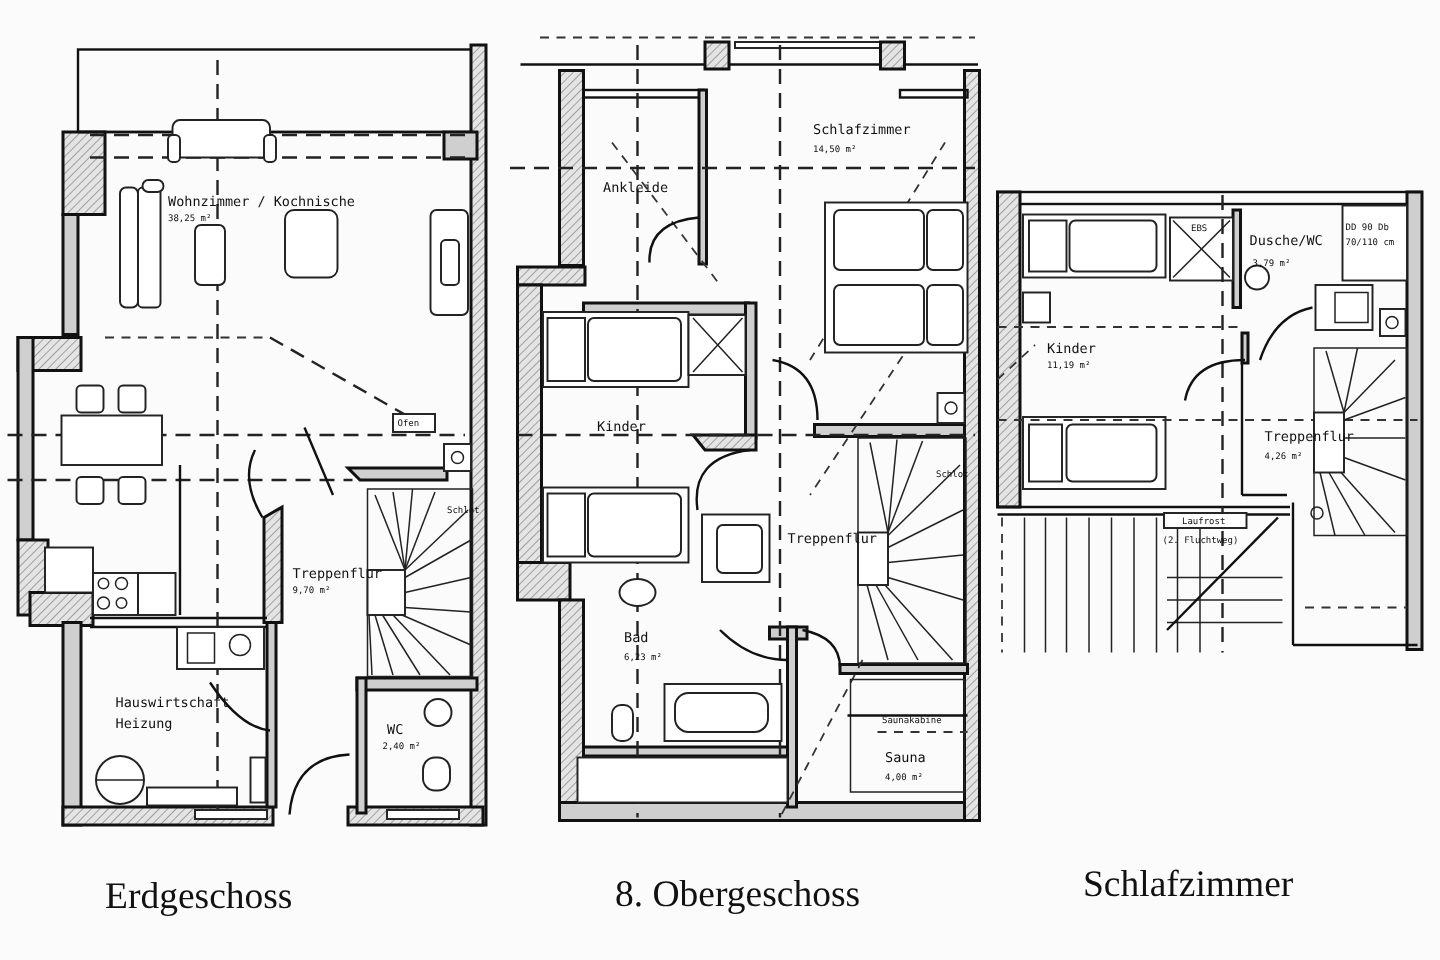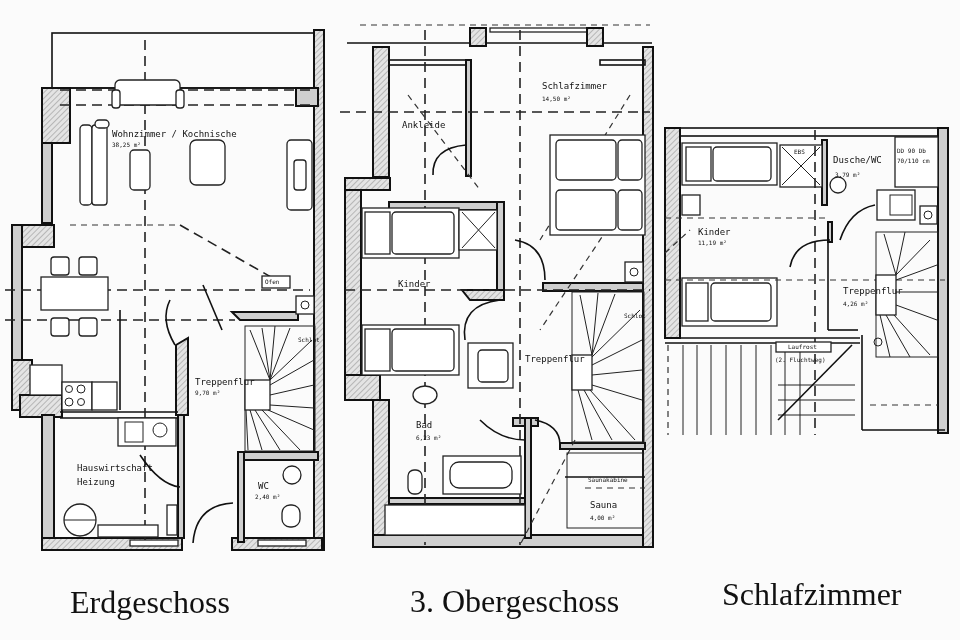--- a/index.html
+++ b/index.html
@@ -7,21 +7,21 @@
   svg.plan { position:absolute; left:0; top:0; }
   .wall { fill:#cfcfcf; stroke:#111; stroke-width:2; }
   .wallh { fill:url(#hatch); stroke:#111; stroke-width:2; }
   .ln { fill:none; stroke:#111; stroke-width:1.6; }
   .thin { fill:none; stroke:#222; stroke-width:1; }
   .dash { fill:none; stroke:#222; stroke-width:1.6; stroke-dasharray:10 6; }
   .dashd { fill:none; stroke:#333; stroke-width:1.2; stroke-dasharray:6 5; }
   .furn { fill:#fff; stroke:#222; stroke-width:1.3; }
   .lbl { font-family:"DejaVu Sans Mono", monospace; font-size:9px; fill:#111; }
   .area { font-family:"DejaVu Sans Mono", monospace; font-size:6px; fill:#111; }
-  .caption { position:absolute; font-family:"Liberation Serif", serif; font-size:32px; color:#111; white-space:nowrap; }
+  .caption { position:absolute; font-family:"Liberation Serif", serif; font-size:25px; color:#111; white-space:nowrap; }
 </style>
 </head>
 <body>
 
 <svg class="plan" width="960" height="640" viewBox="0 0 960 640">
   <defs>
     <pattern id="hatch" width="4" height="4" patternUnits="userSpaceOnUse" patternTransform="rotate(45)">
       <rect width="4" height="4" fill="#e4e4e4"></rect>
       <line x1="0" y1="0" x2="0" y2="4" stroke="#888" stroke-width="1"></line>
     </pattern>
@@ -324,14 +324,14 @@
     <text class="area" x="843" y="306">4,26 m²</text>
     <text class="area" x="897" y="153">DD 90 Db</text>
     <text class="area" x="897" y="163">70/110 cm</text>
     <text class="area" x="794" y="154">EBS</text>
     <text class="area" x="788" y="349">Laufrost</text>
     <text class="area" x="775" y="362">(2. Fluchtweg)</text>
   </g>
 </svg>
 
 <div class="caption" style="left:70px; top:584px;">Erdgeschoss</div>
-<div class="caption" style="left:410px; top:583px;">3. Obergeschoss</div>
+<div class="caption" style="left:410px; top:583px;">8. Obergeschoss</div>
 <div class="caption" style="left:722px; top:576px;">Schlafzimmer</div>
 
 </body></html>

